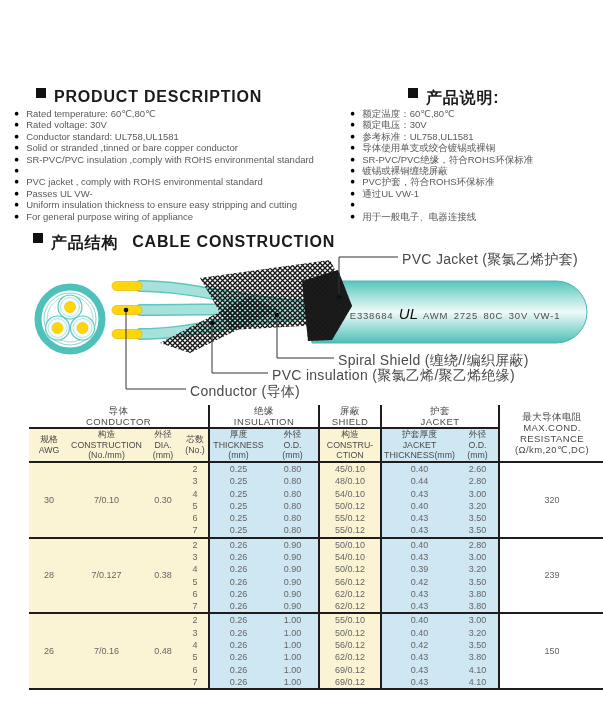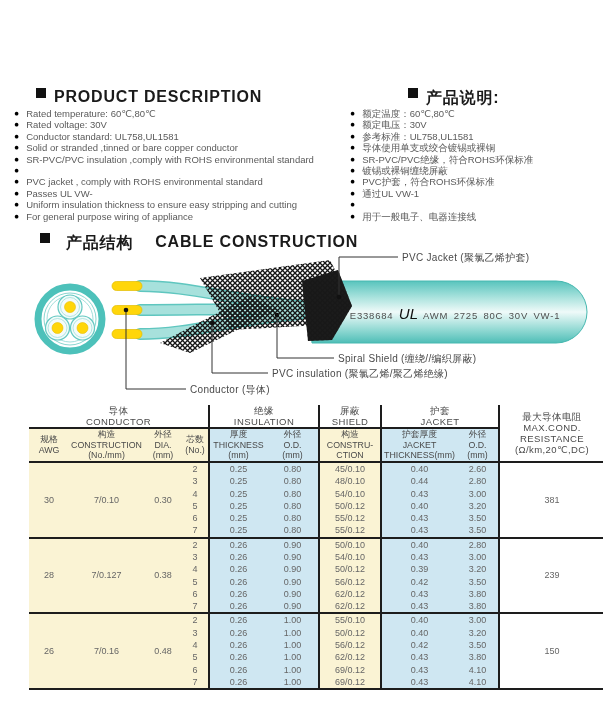--- a/index.html
+++ b/index.html
@@ -8,21 +8,21 @@
   
   .sec-h{position:absolute;display:flex;gap:8px;
          font-size:16px;font-weight:600;color:#1a1a1a;letter-spacing:.8px;padding-left:24px;}
   .sq{width:10px;height:10px;background:#111;flex:0 0 auto;}
   
   .blist{position:absolute;display:flex;flex-direction:column;}
   .li{display:flex;gap:7px;font-size:9.5px;color:#5a5a5a;line-height:11.4px;white-space:nowrap;}
   .bullet{color:#000;font-size:8.5px;line-height:11.4px;}
   
   .diagram{position:absolute;left:0;top:248px;width:603px;height:160px;}
-  .dlabel{position:absolute;font-size:10px;color:#4a4a4a;letter-spacing:.3px;white-space:nowrap;}
+  .dlabel{position:absolute;font-size:14px;color:#4a4a4a;letter-spacing:.3px;white-space:nowrap;}
   .print{position:absolute;left:330px;top:57px;width:250px;text-align:center;
          font-size:9.5px;color:#4f4f4f;letter-spacing:.8px;word-spacing:2px;white-space:nowrap;}
   .ulmark{font-weight:400;font-style:italic;font-size:15px;color:#111;letter-spacing:0;}
   
   table.spec{position:absolute;left:20px;top:405px;width:575px;border-collapse:collapse;table-layout:fixed;margin-left:9px;}
   table.spec th,table.spec td{padding:0;margin:0;font-weight:normal;text-align:center;vertical-align:middle;}
   .y{background:#FAF3D4;}
   .b{background:#CFE7F2;}
   .gl{border-left:2px solid #1d1d1d;}
   thead{border-bottom:2px solid #1d1d1d;}
@@ -124,21 +124,21 @@
       </div>
       <div class="li">
         <span class="bullet">●</span>
       </div>
       <div class="li">
         <span class="bullet">●</span>
         <span>用于一般电子、电器连接线</span>
       </div>
     </div>
 
-  <div class="sec-h" style="left:16px;top:233px;gap:16px;">
+  <div class="sec-h" style="left:9px;top:233px;gap:8px;">
     <span class="sq"></span>
     <span>产品结构</span>
     <span style="margin-left:6px;">CABLE CONSTRUCTION</span>
   </div>
 
   <div class="diagram">
     <svg width="603" height="158" viewBox="0 0 603 158">
       <defs>
         <pattern id="xh" width="5" height="5" patternUnits="userSpaceOnUse">
           <path d="M0,5 L5,0 M0,0 L5,5" stroke="#151515" stroke-width="1.3"></path>
@@ -307,21 +307,21 @@
         <tr>
           <td class="y" rowspan="6">30</td>
           <td class="y" rowspan="6">7/0.10</td>
           <td class="y" rowspan="6">0.30</td>
           <td class="y">2</td>
           <td class="b gl">0.25</td>
           <td class="b">0.80</td>
           <td class="y gl">45/0.10</td>
           <td class="b gl">0.40</td>
           <td class="b">2.60</td>
-          <td class="gl" rowspan="6">381</td>
+          <td class="gl" rowspan="6">320</td>
         </tr>
         <tr>
           <td class="y">3</td>
           <td class="b gl">0.25</td>
           <td class="b">0.80</td>
           <td class="y gl">48/0.10</td>
           <td class="b gl">0.44</td>
           <td class="b">2.80</td>
         </tr>
         <tr>

